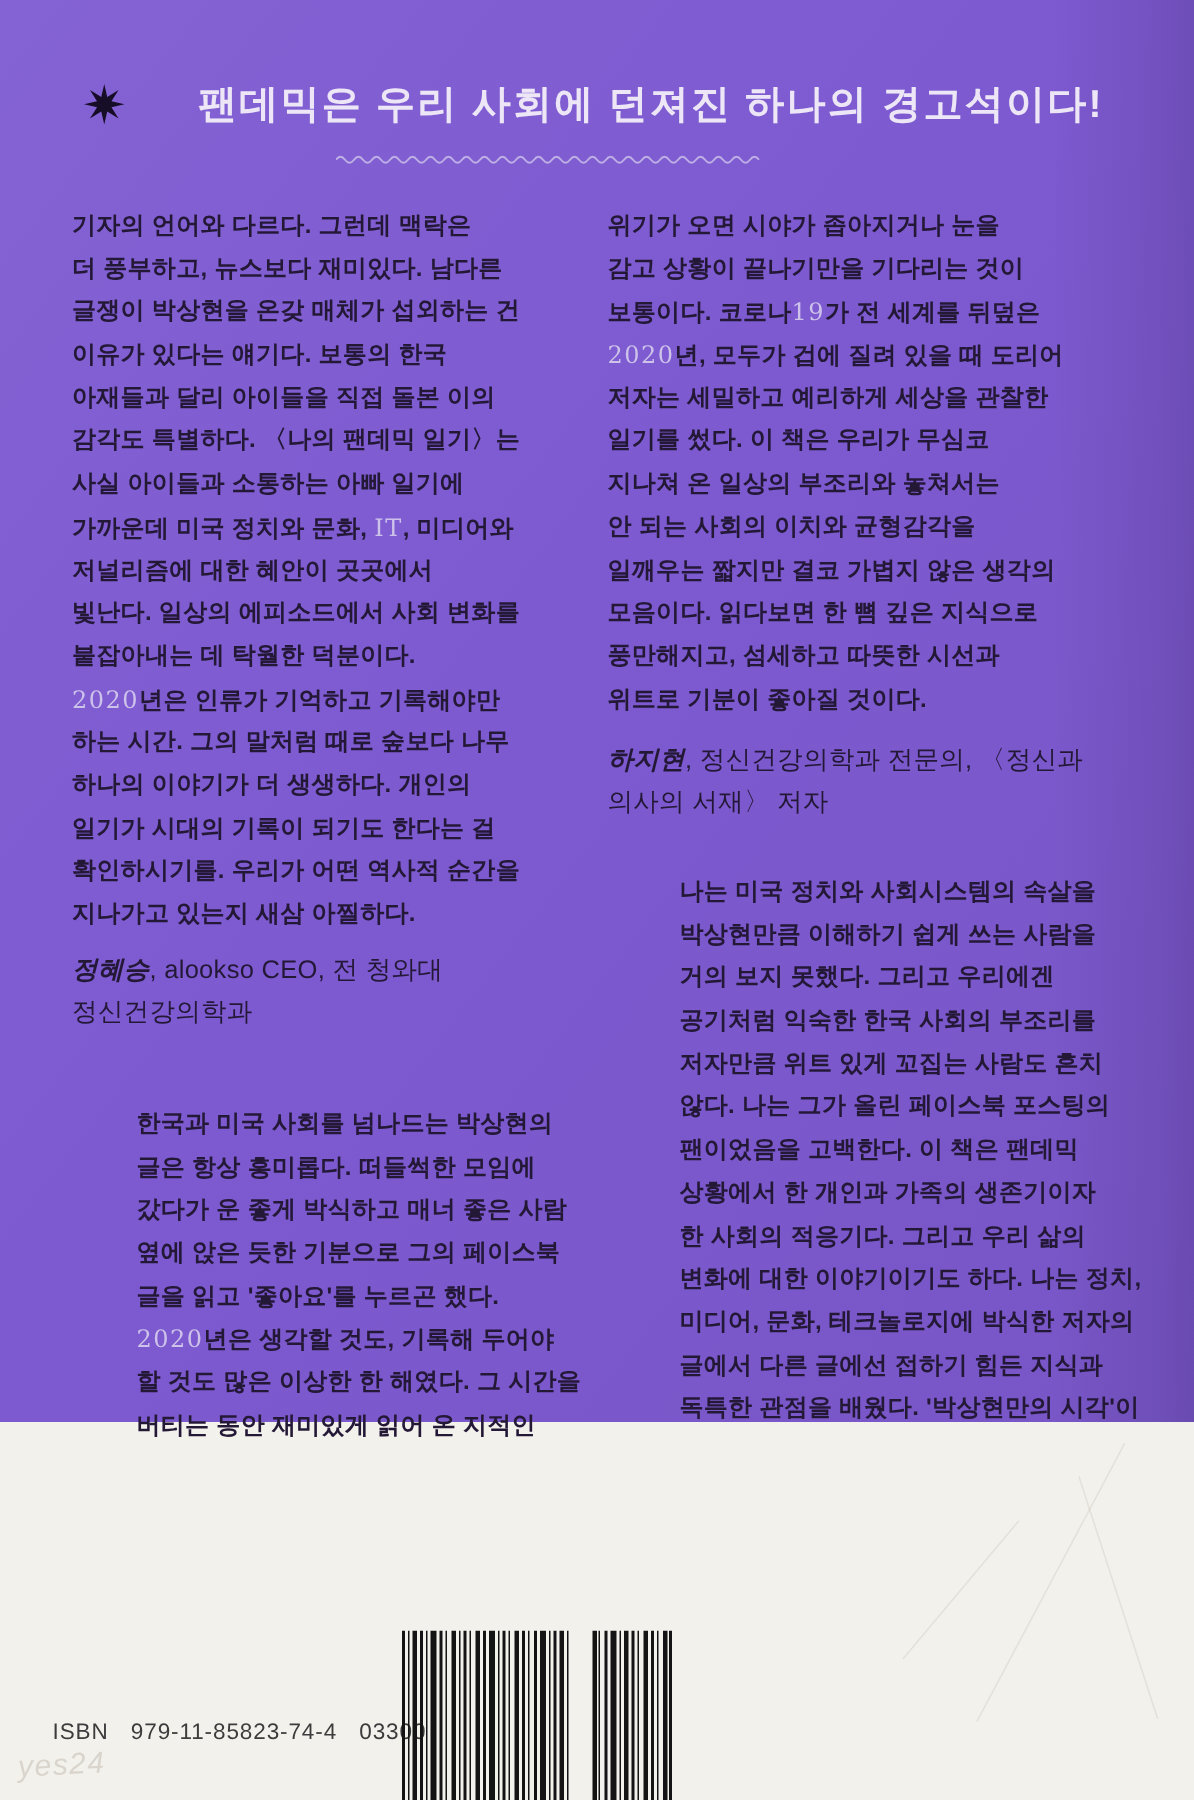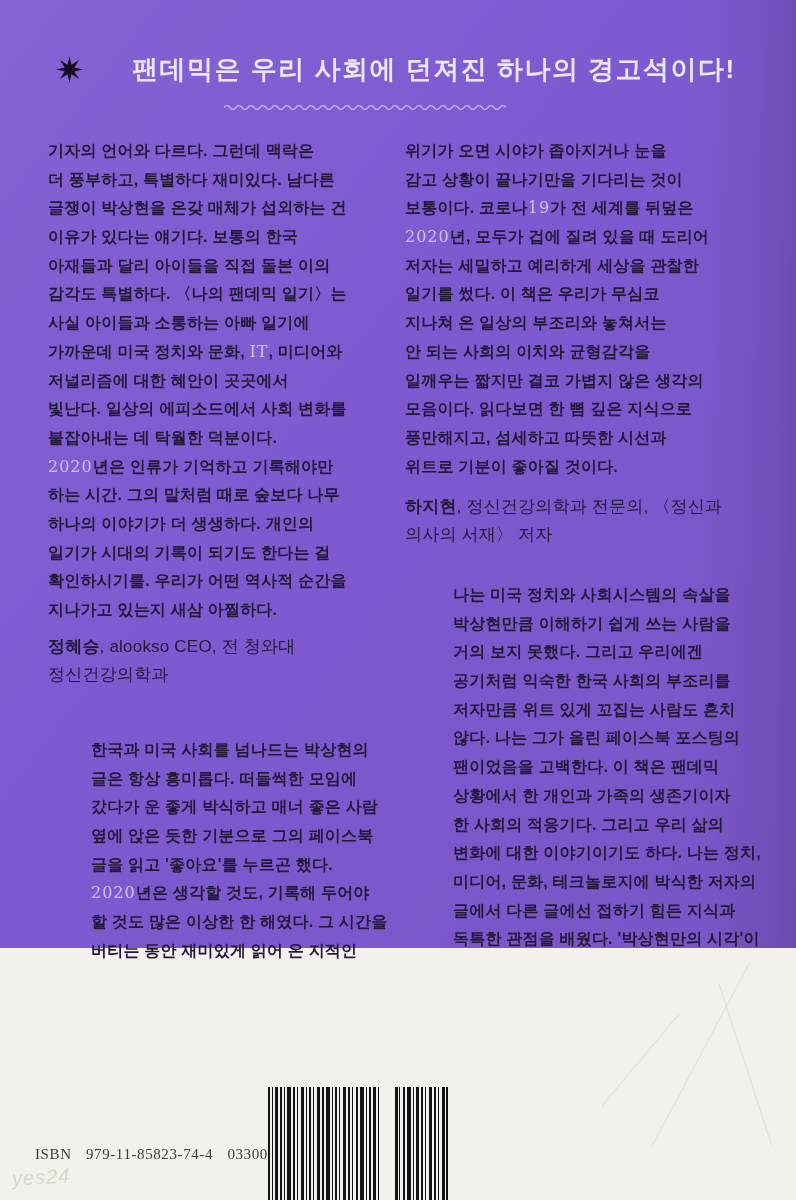--- a/index.html
+++ b/index.html
@@ -28,35 +28,35 @@
   .squiggle{position:absolute;left:224px;top:98px;}
   
   .textblock{position:absolute;color:#241837;font-size:16px;font-weight:600;}
   .textblock .line{height:28.7px;line-height:28.7px;white-space:nowrap;letter-spacing:0.2px;}
   .textblock .hl{
     color:#cdc2ea;font-family:"DejaVu Serif",serif;font-weight:400;
     letter-spacing:1px;
   }
   .attr{font-size:17px;font-weight:500;}
   .attr .line{height:28px;line-height:28px;}
-  .attr .b{font-weight:bold;}
+  .attr .b{font-weight:bold;font-style:italic;}
   #left-para1{left:48px;top:137px;}
   #left-attr{left:48px;top:633px;}
   #left-para2{left:48px;top:736px;margin-left:43px;}
   #right-para1{left:405px;top:137px;}
   #right-attr{left:405px;top:493px;}
   #right-para2{left:405px;top:581px;margin-left:48px;}
   
   .crease{position:absolute;background:rgba(160,152,138,0.18);pointer-events:none;}
   .crease.c1{left:700px;top:950px;width:1px;height:210px;transform:rotate(28deg);}
   .crease.c2{left:745px;top:980px;width:1px;height:170px;transform:rotate(-18deg);}
   .crease.c3{left:640px;top:1000px;width:1px;height:120px;transform:rotate(40deg);}
   .isbn-line{
     position:absolute;left:35px;top:1146px;
-    font-size:15px;color:#3c3c3c;letter-spacing:0.6px;white-space:nowrap;font-family:Liberation Serif, serif;
+    font-size:15px;color:#3c3c3c;letter-spacing:0.6px;white-space:nowrap;
   }
   .isbn-line span{margin-right:10px;}
   .barcode{position:absolute;left:268px;top:1087px;width:180px;height:113px;}
   .price{
     position:absolute;left:457px;top:1202px;
     font-size:15px;color:#3c3c3c;letter-spacing:0.6px;
   }
   .watermark{
     position:absolute;left:12px;top:1166px;
     font-size:20px;font-style:italic;color:#d9d5cd;
@@ -80,21 +80,21 @@
     <div class="headline">팬데믹은 우리 사회에 던져진 하나의 경고석이다!</div>
 
     <span class="squiggle">
       <svg width="290" height="9" viewBox="0 0 290 9">
         <path d="M0 4.5 q3 -4 6 0 t6 0 t6 0 t6 0 t6 0 t6 0 t6 0 t6 0 t6 0 t6 0 t6 0 t6 0 t6 0 t6 0 t6 0 t6 0 t6 0 t6 0 t6 0 t6 0 t6 0 t6 0 t6 0 t6 0 t6 0 t6 0 t6 0 t6 0 t6 0 t6 0 t6 0 t6 0 t6 0 t6 0 t6 0 t6 0 t6 0 t6 0 t6 0 t6 0 t6 0 t6 0 t6 0 t6 0 t6 0 t6 0 t6 0" fill="none" stroke="#c9bde9" stroke-width="1.3" opacity="0.85"></path>
       </svg>
     </span>
 
     <div id="left-para1" class="textblock">
         <div class="line"><span>기자의 언어와 다르다. 그런데 맥락은</span></div>
-        <div class="line"><span>더 풍부하고, 특별하다 재미있다. 남다른</span></div>
+        <div class="line"><span>더 풍부하고, 뉴스보다 재미있다. 남다른</span></div>
         <div class="line"><span>글쟁이 박상현을 온갖 매체가 섭외하는 건</span></div>
         <div class="line"><span>이유가 있다는 얘기다. 보통의 한국</span></div>
         <div class="line"><span>아재들과 달리 아이들을 직접 돌본 이의</span></div>
         <div class="line"><span>감각도 특별하다. 〈나의 팬데믹 일기〉는</span></div>
         <div class="line"><span>사실 아이들과 소통하는 아빠 일기에</span></div>
         <div class="line"><span>가까운데 미국 정치와 문화, </span><span class="hl">IT</span><span>, 미디어와</span></div>
         <div class="line"><span>저널리즘에 대한 혜안이 곳곳에서</span></div>
         <div class="line"><span>빛난다. 일상의 에피소드에서 사회 변화를</span></div>
         <div class="line"><span>붙잡아내는 데 탁월한 덕분이다.</span></div>
         <div class="line"><span class="hl">2020</span><span>년은 인류가 기억하고 기록해야만</span></div>

